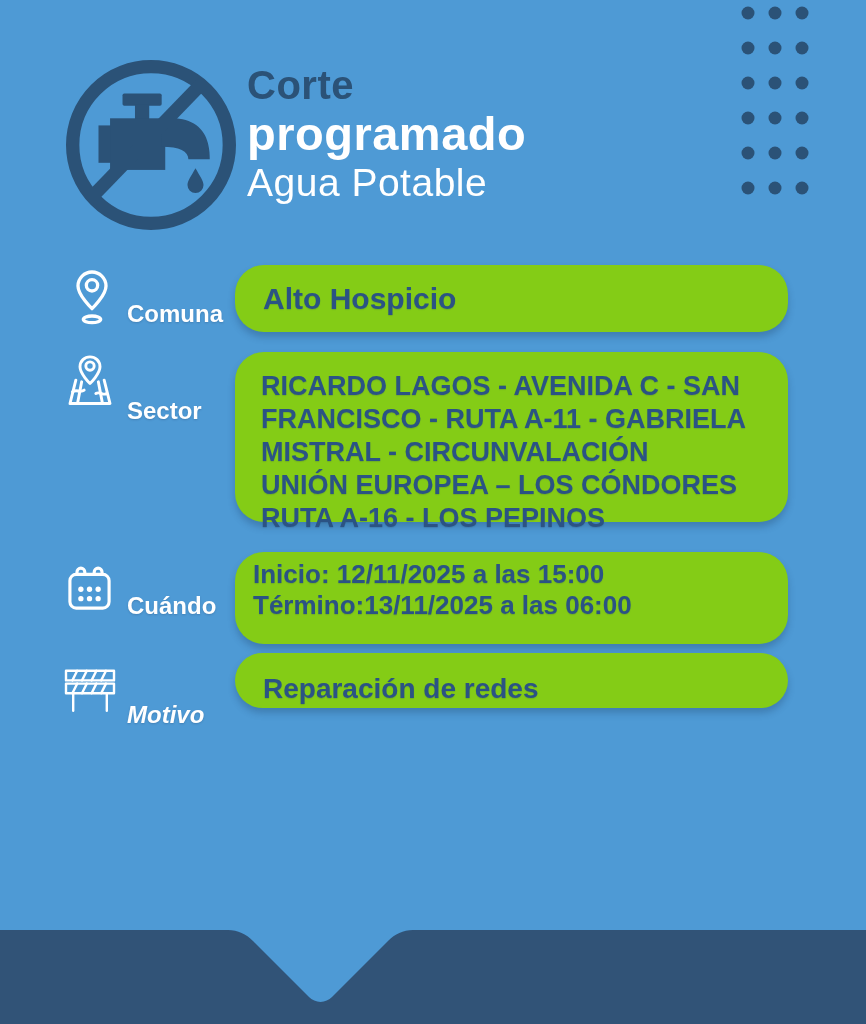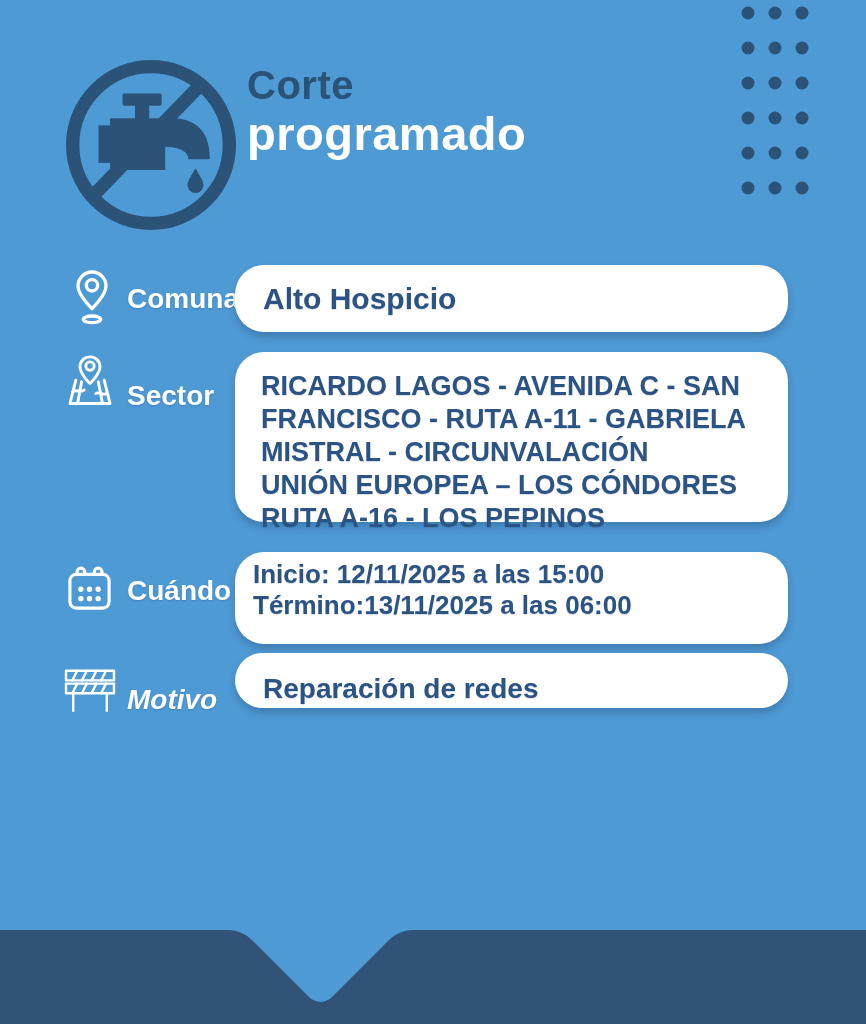--- a/index.html
+++ b/index.html
@@ -24,31 +24,32 @@
 
   
   .row-icon { position:absolute; }
   .icon-comuna  { left:72px; top:268px; width:40px; height:60px; }
   .icon-sector  { left:65px; top:355px; width:50px; height:52px; }
   .icon-cuando  { left:66px; top:564px; width:47px; height:49px; }
   .icon-motivo  { left:61px; top:666px; width:58px; height:48px; }
 
   .row-label {
     position:absolute; left:127px;
-    color:#ffffff; font-size:28px; font-weight:bold;
+    color:#ffffff; font-size:24px; font-weight:bold;
     text-shadow:0 1px 2px rgba(30,60,95,.25);
+    margin-top:17px;
   }
   .lbl-comuna { top:283px; }
   .lbl-sector { top:380px; }
   .lbl-cuando { top:575px; }
   .lbl-motivo { top:684px;font-style:italic; }
 
   .box {
     position:absolute; left:235px; width:553px;
-    background:#ffffff; border-radius:29px;
+    background:#84cc16; border-radius:29px;
     box-shadow:0 5px 7px rgba(25,55,90,.28);
     color:#2b5384; font-weight:bold;
     text-shadow:0 1px 1px rgba(30,60,100,.18);
   }
   .box-comuna { top:265px; height:67px; font-size:30px; line-height:67px; padding-left:28px; }
   .box-sector { top:352px; height:170px; font-size:27px; line-height:33px; padding:18px 18px 0 26px; }
   .box-cuando { top:552px; height:92px; font-size:26px; line-height:31px; padding:7px 14px 0 18px; }
   .box-motivo { top:653px; height:55px; font-size:28px; line-height:71px; padding-left:28px; }
 
   
@@ -76,20 +77,21 @@
 
       <path d="M150,126 c5,9 9,14 9,19 a9,9 0 1 1 -18,0 c0,-5 4,-10 9,-19 z"></path>
     </g>
 
     <line x1="155" y1="33" x2="34" y2="158" stroke="#2b5277" stroke-width="15"></line>
   </svg>
 
   <div class="hdr-title">
     <div class="t1">Corte</div>
     <div class="t2">programado</div>
+    <div class="t3">Agua Potable</div>
   </div>
 
   <svg class="dots" viewBox="0 0 68 190" aria-hidden="true">
     <g fill="#2b5277">
       <circle cx="7" cy="7" r="6.5"></circle>
         <circle cx="34" cy="7" r="6.5"></circle>
         <circle cx="61" cy="7" r="6.5"></circle>
       <circle cx="7" cy="42" r="6.5"></circle>
         <circle cx="34" cy="42" r="6.5"></circle>
         <circle cx="61" cy="42" r="6.5"></circle>

